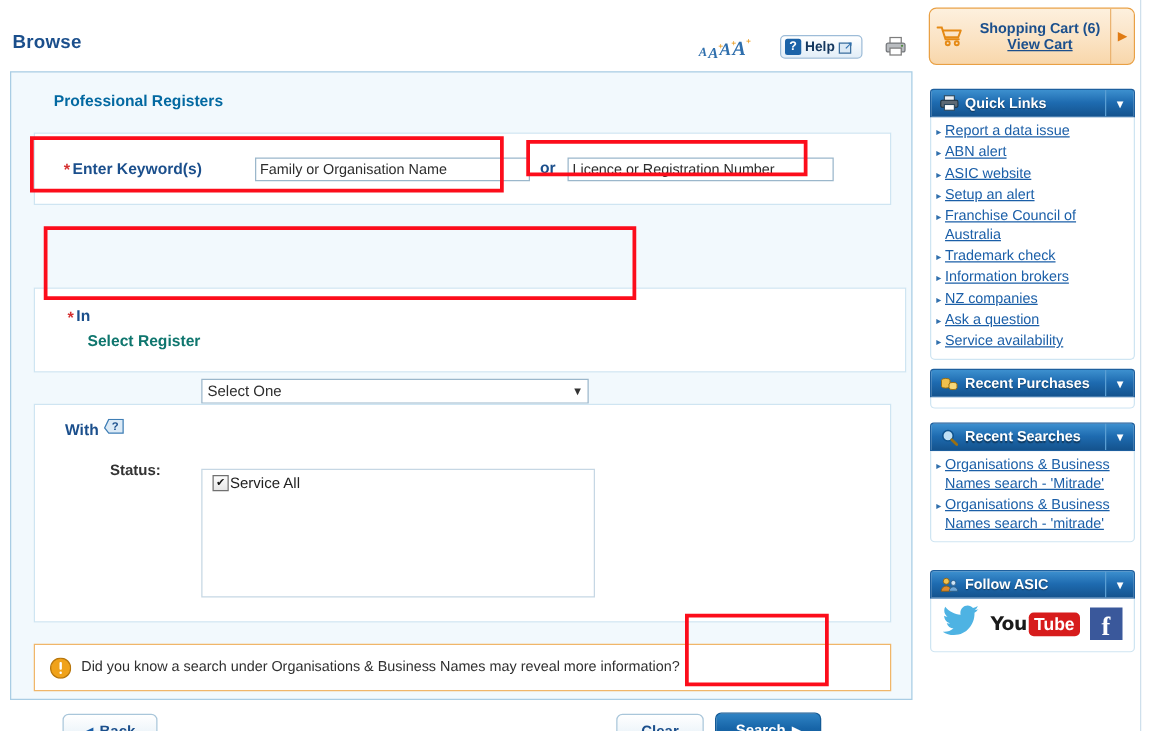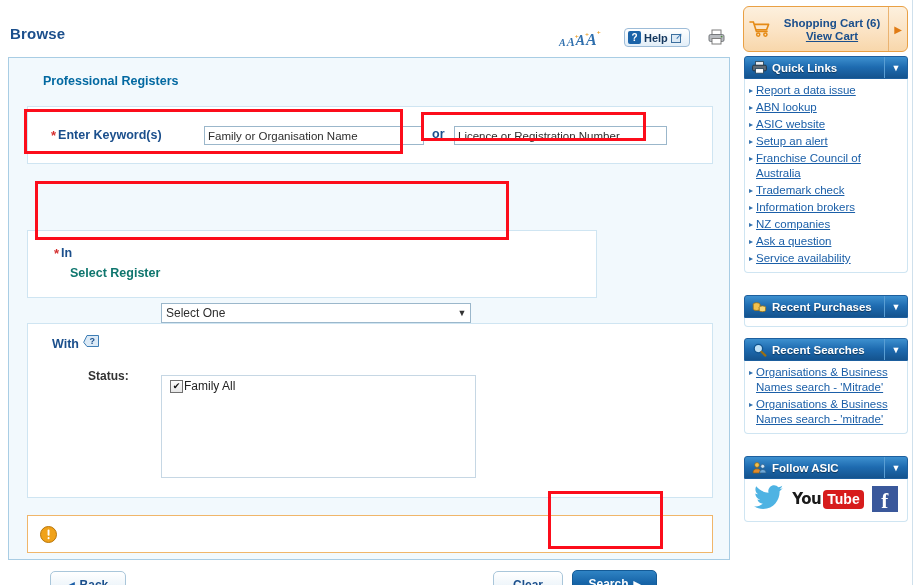--- a/index.html
+++ b/index.html
@@ -161,21 +161,21 @@
     outline: none;
   }
   #kw-input { left: 176px; top: 19px; width: 220px; }
   #kw-or {
     position: absolute; left: 404px; top: 20px;
     font-size: 12.5px; font-weight: bold; color: #1b4f8c;
   }
   #lic-input { left: 426px; top: 19px; width: 213px; }
 
   
-  #box-register { left: 18px; top: 172px; width: 570px; height: 68px; }
+  #box-register { left: 18px; top: 172px; width: 698px; height: 68px; }
   #in-label {
     position: absolute; left: 26px; top: 15px;
     font-size: 12.5px; font-weight: bold; color: #1b4f8c;
   }
   #in-label .ast { color: #d42f2f; font-size: 13px; vertical-align: -1px; margin-right: 2px;}
   #reg-label {
     position: absolute; left: 42px; top: 35px;
     font-size: 12.5px; font-weight: bold; color: #0f766e;
   }
   #reg-select {
@@ -393,21 +393,21 @@
   }
   .link-row .bullet {
     color: #2f6fad; font-size: 8px; line-height: 15px; flex: 0 0 auto;
   }
   .link-row .ltext {
     font-size: 11.5px; color: #1b5fa8;
     text-decoration: underline;
     line-height: 15px;
   }
 
-  #sec-quicklinks { top: 56px; border-radius: 29px; }
+  #sec-quicklinks { top: 71px; border-radius: 29px; }
   #sec-purchases { top: 295px; }
   #sec-purchases .sec-body { height: 9px; padding: 0; }
   #sec-searches { top: 338px; }
   #sec-follow { top: 456px; }
 
   #social-row {
     display: flex; align-items: center;
     justify-content: center;
     gap: 8px;
     height: 34px;
@@ -498,31 +498,32 @@
       <div class="inner-box" id="box-with">
         <div id="with-label">With</div>
         <svg id="with-help-icon" viewBox="0 0 17 15">
           <path d="M4 0.5 H15.5 V11.5 H4 L0.7 7.3 Z" fill="#dceaf6" stroke="#3f7eb5" stroke-width="1"></path>
           <text x="9.2" y="9" font-size="9" font-weight="bold" fill="#1b4f8c" text-anchor="middle" font-family="Liberation Sans">?</text>
         </svg>
         <div id="status-label">Status:</div>
         <div id="status-listbox">
           <div class="opt">
             <span class="cbox">✔</span>
-            <span>Family All</span>
+            <span>Service All</span>
           </div>
         </div>
       </div>
 
       <div id="notice-bar">
         <svg id="notice-icon" viewBox="0 0 17 17">
           <circle cx="8.5" cy="8.5" r="8" fill="#f0a21a" stroke="#b8760b" stroke-width="1"></circle>
           <rect x="7.6" y="3.6" width="1.9" height="6.2" rx="0.8" fill="#ffffff"></rect>
           <rect x="7.6" y="11.1" width="1.9" height="2.1" rx="0.8" fill="#ffffff"></rect>
         </svg>
+        <span id="notice-text">Did you know a search under Organisations &amp; Business Names may reveal more information?</span>
       </div>
 
       <div class="btn btn-light" id="btn-back">
         <span style="font-size:9px;color:#1b5fa8">◀</span>
         <span>Back</span>
       </div>
       <div class="btn btn-light" id="btn-clear">
         <span>Clear</span>
       </div>
       <div class="btn btn-primary" id="btn-search">
@@ -567,21 +568,21 @@
         <span class="sec-title">Quick Links</span>
         <span class="sec-toggle">▼</span>
       </div>
       <div class="sec-body">
         <div class="link-row">
             <span class="bullet">▸</span>
             <span class="ltext">Report a data issue</span>
           </div>
         <div class="link-row">
             <span class="bullet">▸</span>
-            <span class="ltext">ABN lookup</span>
+            <span class="ltext">ABN alert</span>
           </div>
         <div class="link-row">
             <span class="bullet">▸</span>
             <span class="ltext">ASIC website</span>
           </div>
         <div class="link-row">
             <span class="bullet">▸</span>
             <span class="ltext">Setup an alert</span>
           </div>
         <div class="link-row">

